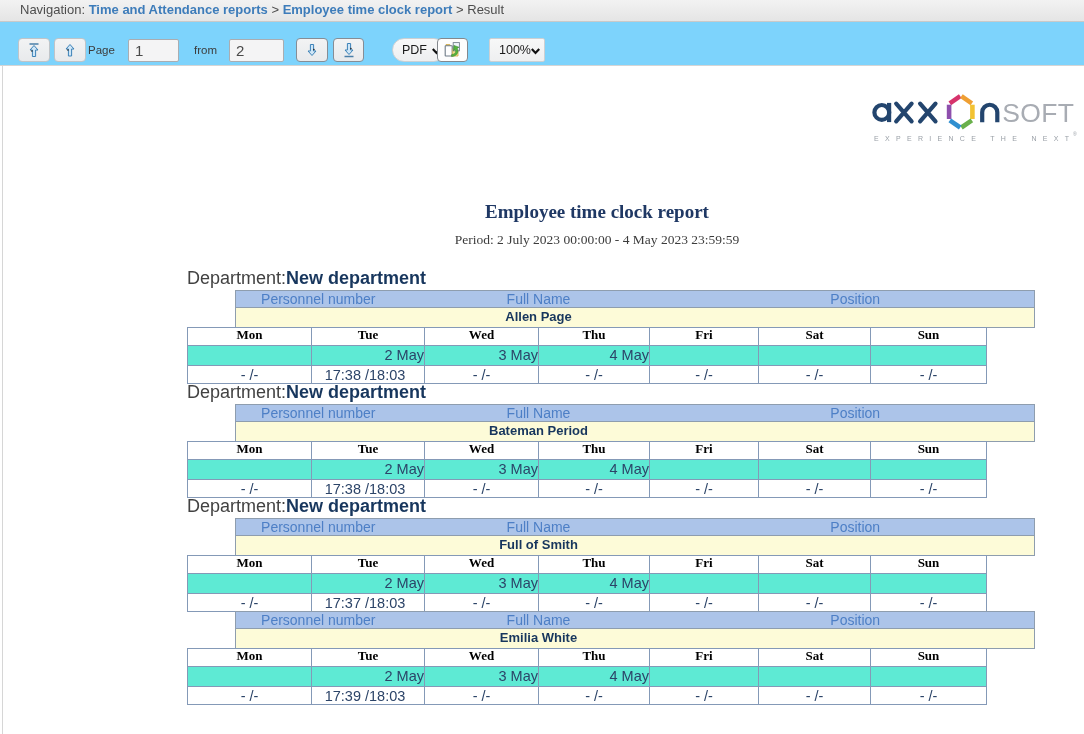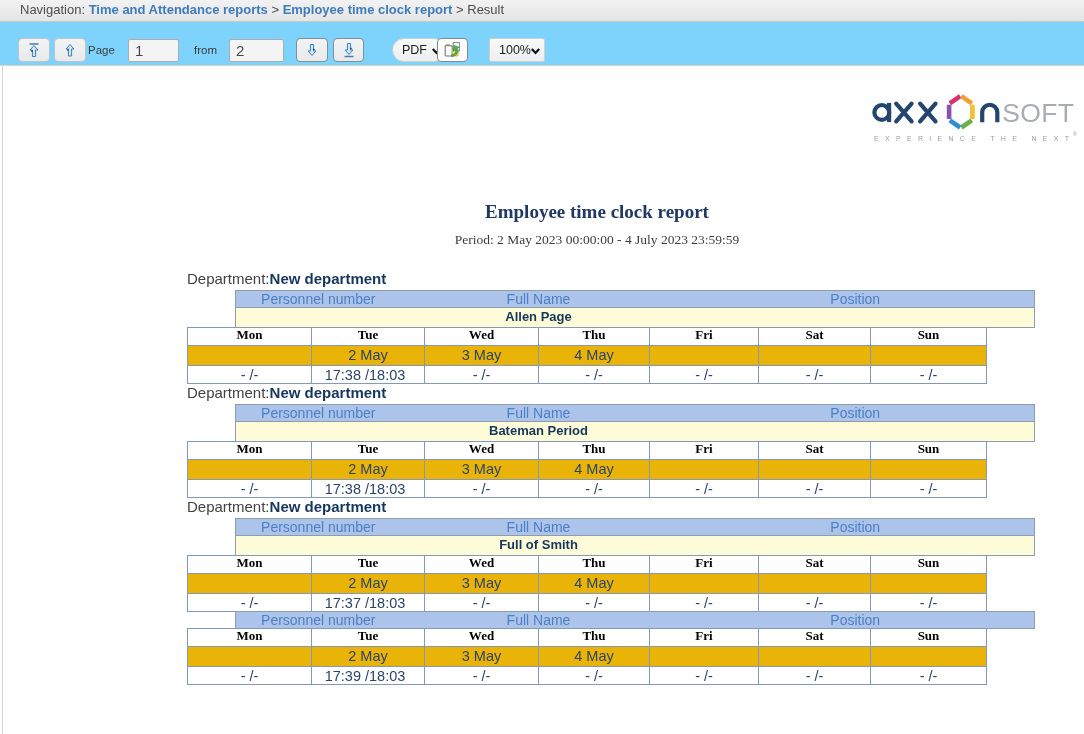--- a/index.html
+++ b/index.html
@@ -32,32 +32,32 @@
 }
 .tselect svg { position:absolute; right:4px; top:9px; }
 
 #content { position:relative; height:572px; background:#fff; }
 #content::before { content:""; position:absolute; left:2px; top:0; height:668px; width:1px; background:#d6d6d6; }
 #title { position:absolute; left:187px; width:820px; top:134px; text-align:center;
   font-family:"Liberation Serif", serif; font-weight:bold; font-size:19px; color:#1f3864; line-height:24px; }
 #period { position:absolute; left:187px; width:820px; top:166px; text-align:center;
   font-family:"Liberation Serif", serif; font-size:13.5px; color:#3c3c3c; line-height:16px; }
 .block { position:absolute; left:187px; width:799px; }
-.dept { font-size:15px; color:#424242; height:21px; line-height:19px; }
+.dept { font-size:18px; color:#424242; height:21px; line-height:19px; }
 .dept b { color:#17365d; }
 table { border-collapse:collapse; table-layout:fixed; width:799px; }
 td { overflow:hidden; white-space:nowrap; padding:0; }
 .t1 { border:1px solid #8e9dae;margin-left:48px; }
 .t1 td { border:none; border-bottom:1px solid #8e9dae; text-align:center; }
 .t1 .hrow td { background:#acc4e9; color:#4d7fc6; font-size:14px; height:17px; }
 .t1 .nrow td { background:#fdfbd8; color:#17365d; font-weight:bold; font-size:13px; height:20px; line-height:15px; vertical-align:top; padding-top:1px; }
 .t2 { margin-top:-1px; }
 .t2 td { border:1px solid #8499b7; text-align:center; }
 .t2 .drow td { font-family:"Liberation Serif", serif; font-weight:bold; font-size:13px; color:#000; height:18px; background:#fff; line-height:13px; vertical-align:top; padding-top:0; }
-.t2 .mrow td { background:#eab308; color:#2c4468; font-size:14.5px; height:20px; line-height:17px; }
+.t2 .mrow td { background:#5eead4; color:#2c4468; font-size:14.5px; height:20px; line-height:17px;text-align:right; }
 .t2 .trow td { background:#fff; color:#2c4468; font-size:14.5px; height:18px; }
 </style>
 </head>
 <body>
 <div id="nav">Navigation: <a>Time and Attendance reports</a> &gt; <a>Employee time clock report</a> &gt; Result</div>
 <div id="toolbar">
   <div class="tbtn" style="left:18px;">
     <svg width="16" height="18" viewBox="0 0 16 18">
         <path d="M3.5 3 H12.5" stroke="#4a7fa8" stroke-width="1.5" fill="none"></path>
         <path d="M8 4.5 L12 9 H9.6 V15.5 H6.4 V9 H4 Z" fill="#cfe6f7" stroke="#3c82b8" stroke-width="1"></path>
@@ -122,21 +122,21 @@
       <path d="M112.4 19.7 L112.4 34.0" stroke="#f2c232"></path>
       <path d="M111.8 35.3 L101.4 42.5" stroke="#69b04b"></path>
       <path d="M100.2 42.5 L89.8 35.3" stroke="#2f8fd0"></path>
       <path d="M89.1 34.0 L89.1 19.7" stroke="#8e4fad"></path>
     </g>
     <text x="142.3" y="37" font-family="Liberation Sans" font-size="26.5" fill="#a8acb3" letter-spacing="0.3">SOFT</text>
     <text x="14" y="55.5" font-family="Liberation Sans" font-size="7" fill="#9aa0a7" letter-spacing="6.3">EXPERIENCE THE NEXT</text>
     <text x="213" y="51" font-family="Liberation Sans" font-size="5" fill="#9aa0a7">®</text>
   </svg>
   <div id="title">Employee time clock report</div>
-  <div id="period">Period: 2 May 2023 00:00:00 - 4 July 2023 23:59:59</div>
+  <div id="period">Period: 2 July 2023 00:00:00 - 4 May 2023 23:59:59</div>
 
   <div class="block" style="top:203px;">
     <div class="dept">Department:<b>New department</b></div>
     <table class="t1">
         <colgroup>
           <col style="width:165px">
           <col style="width:276px">
           <col style="width:358px">
         </colgroup>
       <tbody>
@@ -326,20 +326,25 @@
           <col style="width:165px">
           <col style="width:276px">
           <col style="width:358px">
         </colgroup>
       <tbody>
           <tr class="hrow">
             <td>Personnel number</td>
             <td>Full Name</td>
             <td>Position</td>
           </tr>
+      <tr class="nrow">
+            <td></td>
+            <td>Emilia White</td>
+            <td></td>
+          </tr>
     </tbody>
       </table>
     <table class="t2">
         <colgroup>
           <col style="width:124px">
           <col style="width:113px">
           <col style="width:114px">
           <col style="width:111px">
           <col style="width:109px">
           <col style="width:112px">

